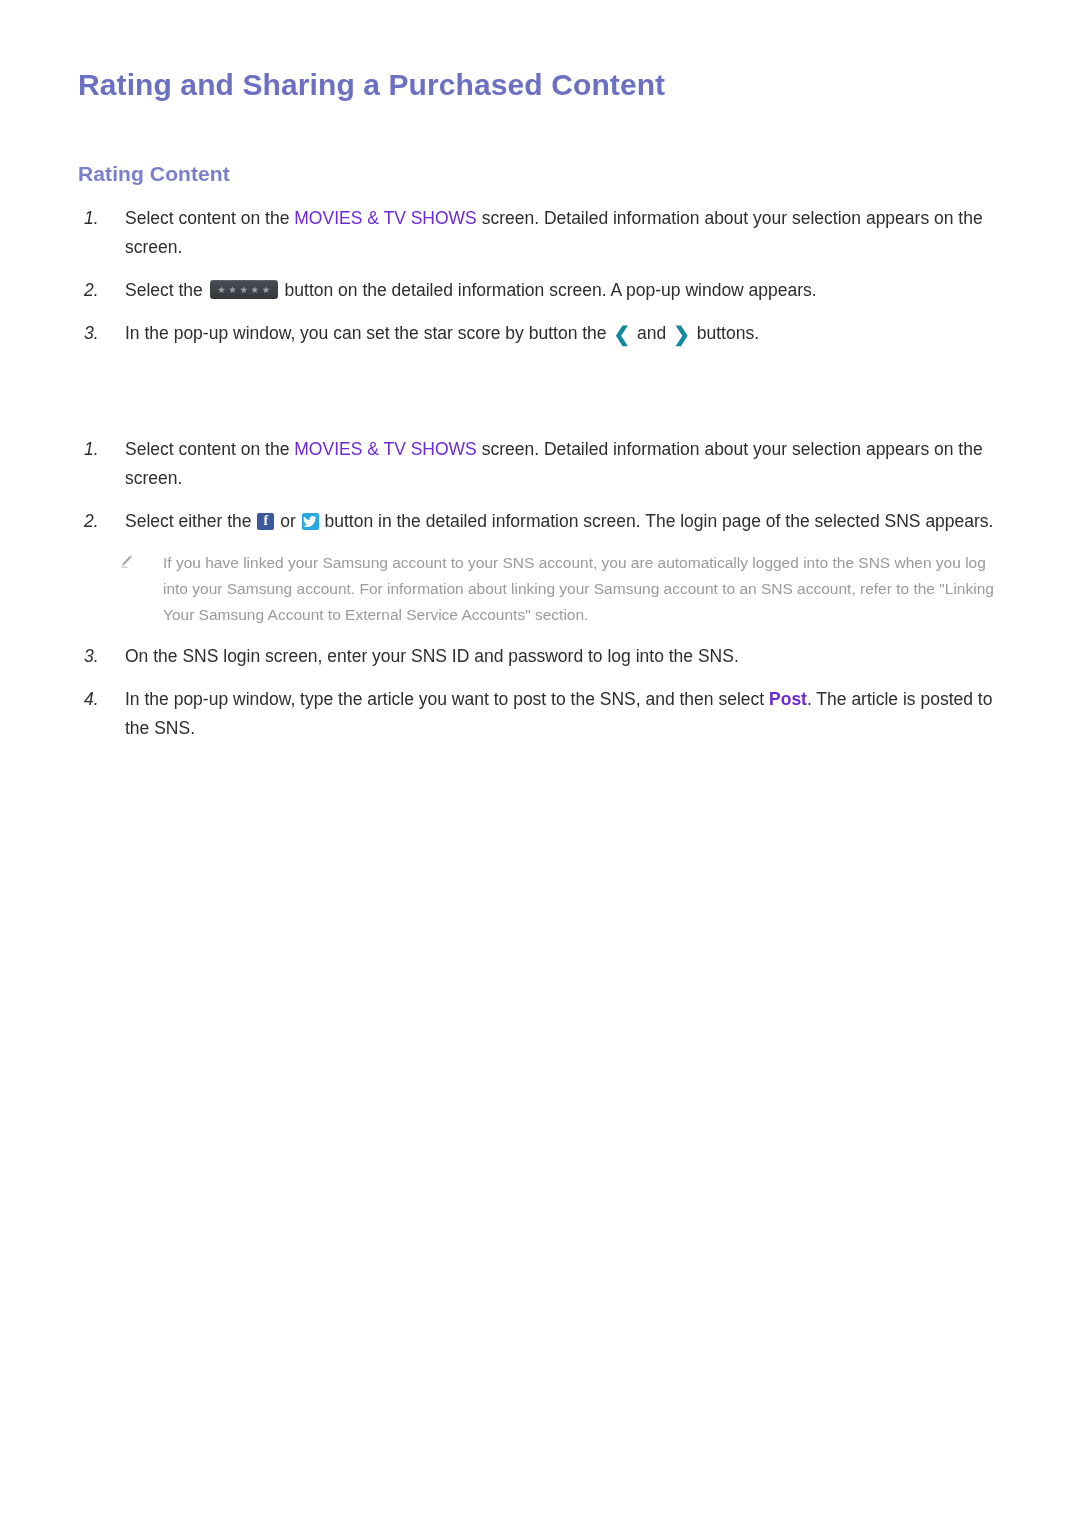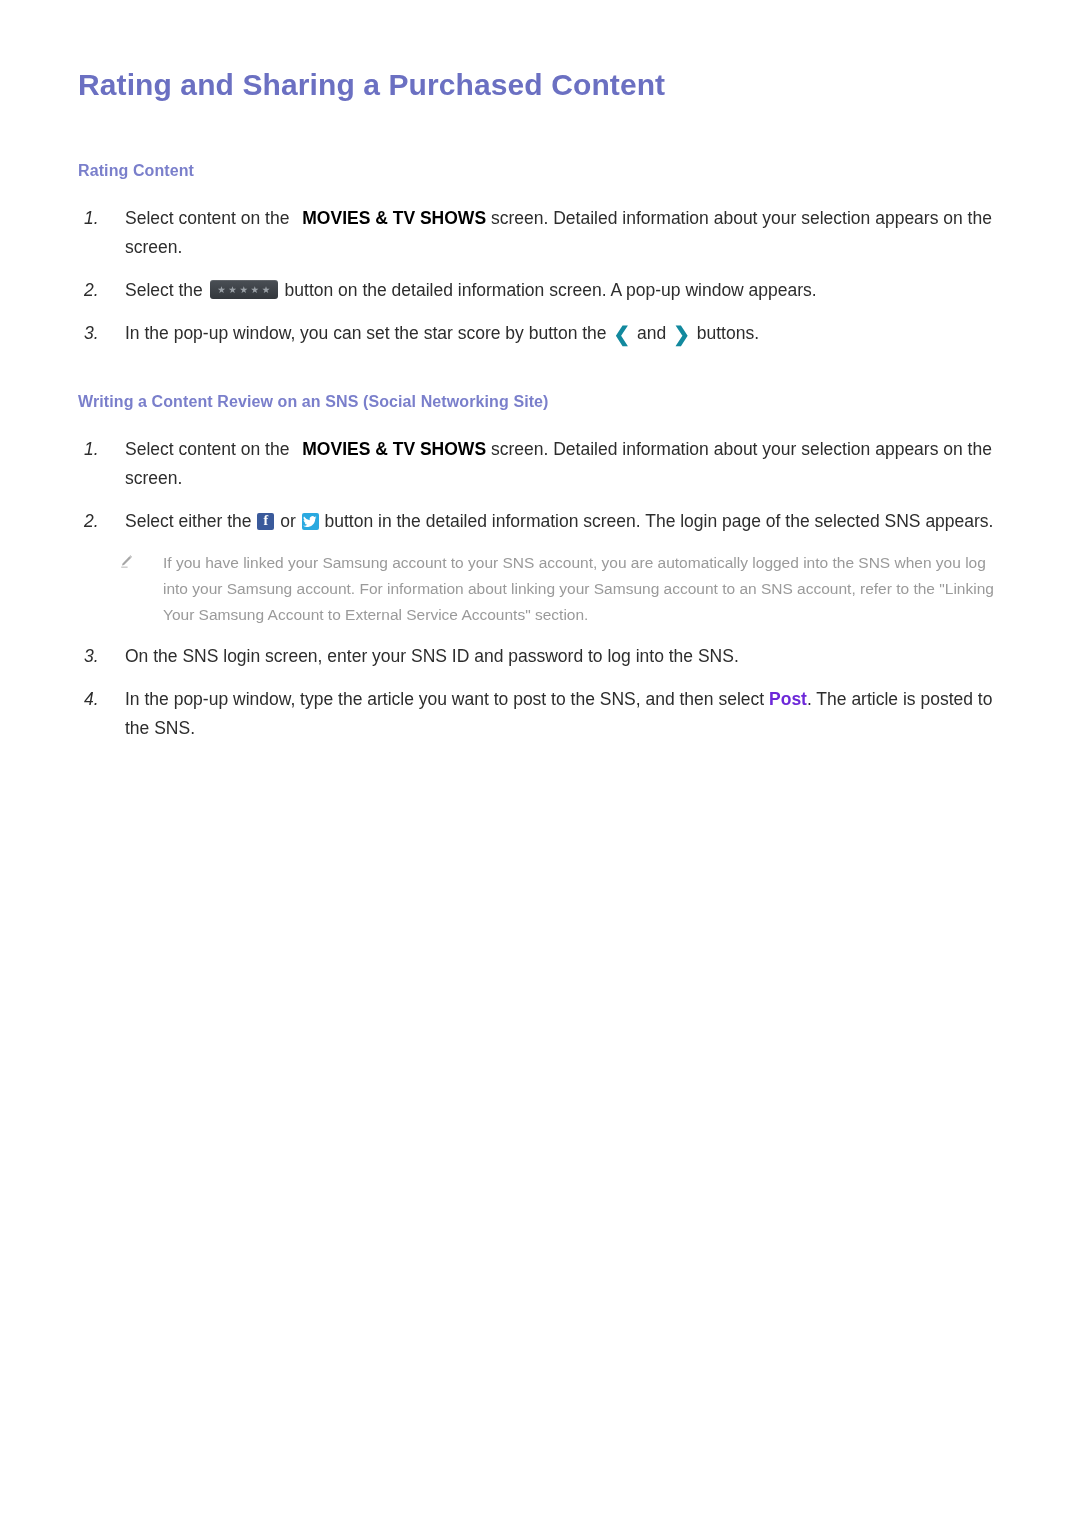--- a/index.html
+++ b/index.html
@@ -30,21 +30,21 @@
     left: 78px;
     top: 68px;
     font-size: 30px;
     font-weight: bold;
     color: #6b70c2;
     letter-spacing: 0.1px;
     white-space: nowrap;
   }
 
   .section-title {
-    font-size: 16px;
+    font-size: 21px;
     font-weight: bold;
     color: #7a7fcb;
     letter-spacing: 0.1px;
     white-space: nowrap;
   }
 
   .sec1-title { position: absolute; left: 78px; top: 162px; }
   .sec2-title { position: absolute; left: 78px; top: 393px; }
 
   
@@ -87,21 +87,21 @@
   .note-pencil {
     position: absolute;
     left: 40px;
     top: 4px;
     width: 16px;
     height: 16px;
   }
   .note .note-body { display: block; margin-left: 38px; }
 
   
-  .accent { color: #000000; font-weight: bold; margin-left: 8px; }
+  .accent { color: #6d28d9; font-weight: normal; }
   .accent-post { color: #6d28d9; font-weight: bold; }
 
   .star-btn {
     display: inline-block;
     width: 68px;
     height: 19px;
     background: linear-gradient(#4a4f55, #33373c);
     border-radius: 3px;
     vertical-align: -3px;
     position: relative;
@@ -186,21 +186,20 @@
       <span class="step-text"><span>Select the </span><span class="star-btn"><span class="stars">★★★★★</span></span><span> button on the detailed information screen. A pop-up window appears.</span></span>
     </div>
 
     <div class="step">
       <span class="step-num">3.</span>
       <span class="step-text"><span>In the pop-up window, you can set the star score by button the </span><span class="chev">❮</span><span> and </span><span class="chev">❯</span><span> buttons.</span></span>
     </div>
 
   </div>
 
-  <div class="section-title sec2-title">Writing a Content Review on an SNS (Social Networking Site)</div>
 
   <div class="steps s2">
 
     <div class="step">
       <span class="step-num">1.</span>
       <span class="step-text"><span>Select content on the </span><span class="accent">MOVIES &amp; TV SHOWS</span><span> screen. Detailed information about your selection appears on the screen.</span></span>
     </div>
 
     <div class="step">
       <span class="step-num">2.</span>

